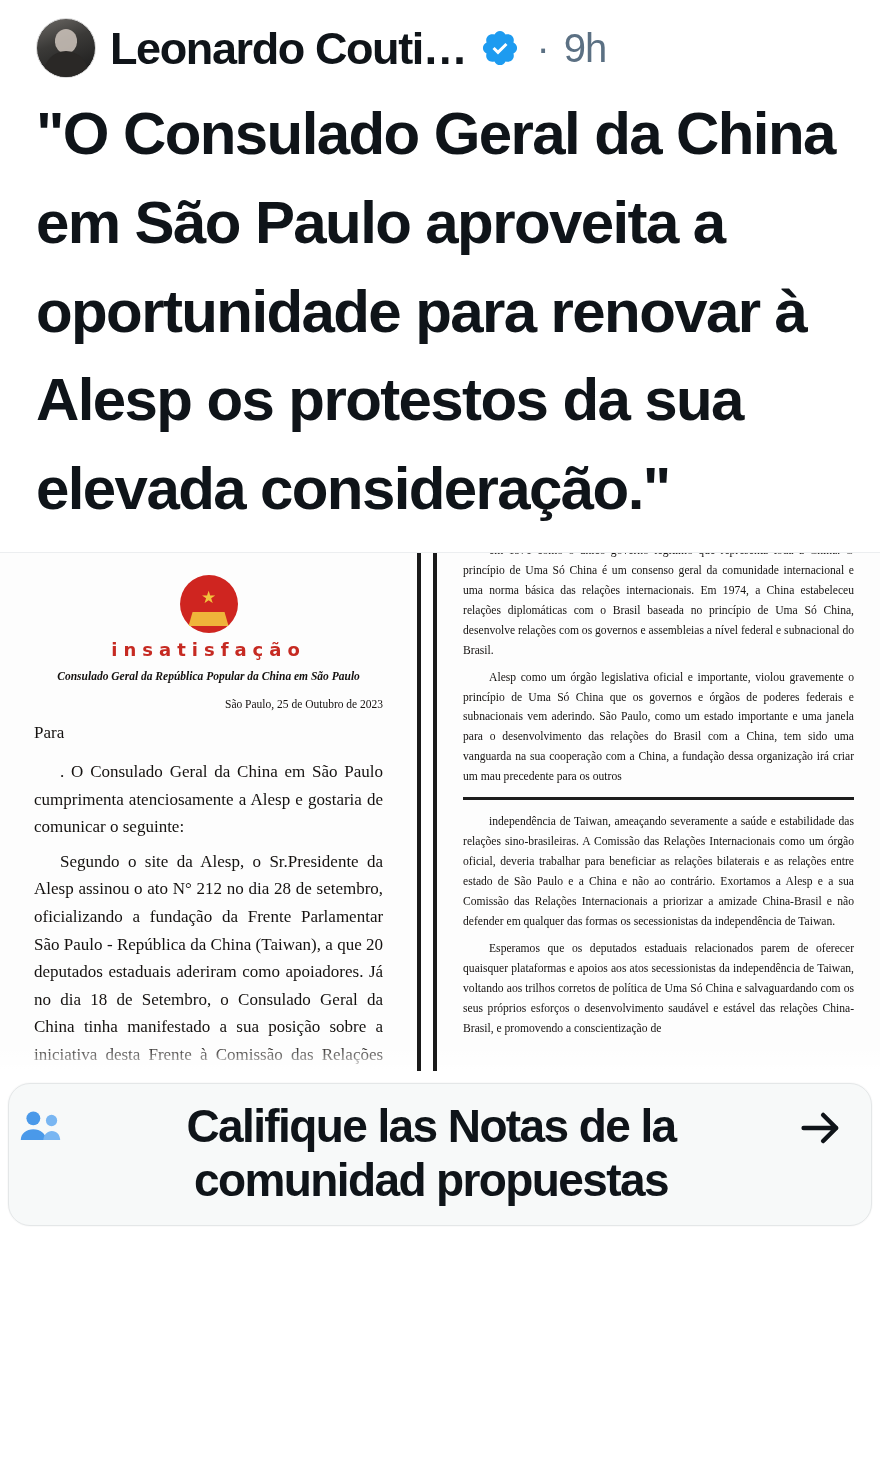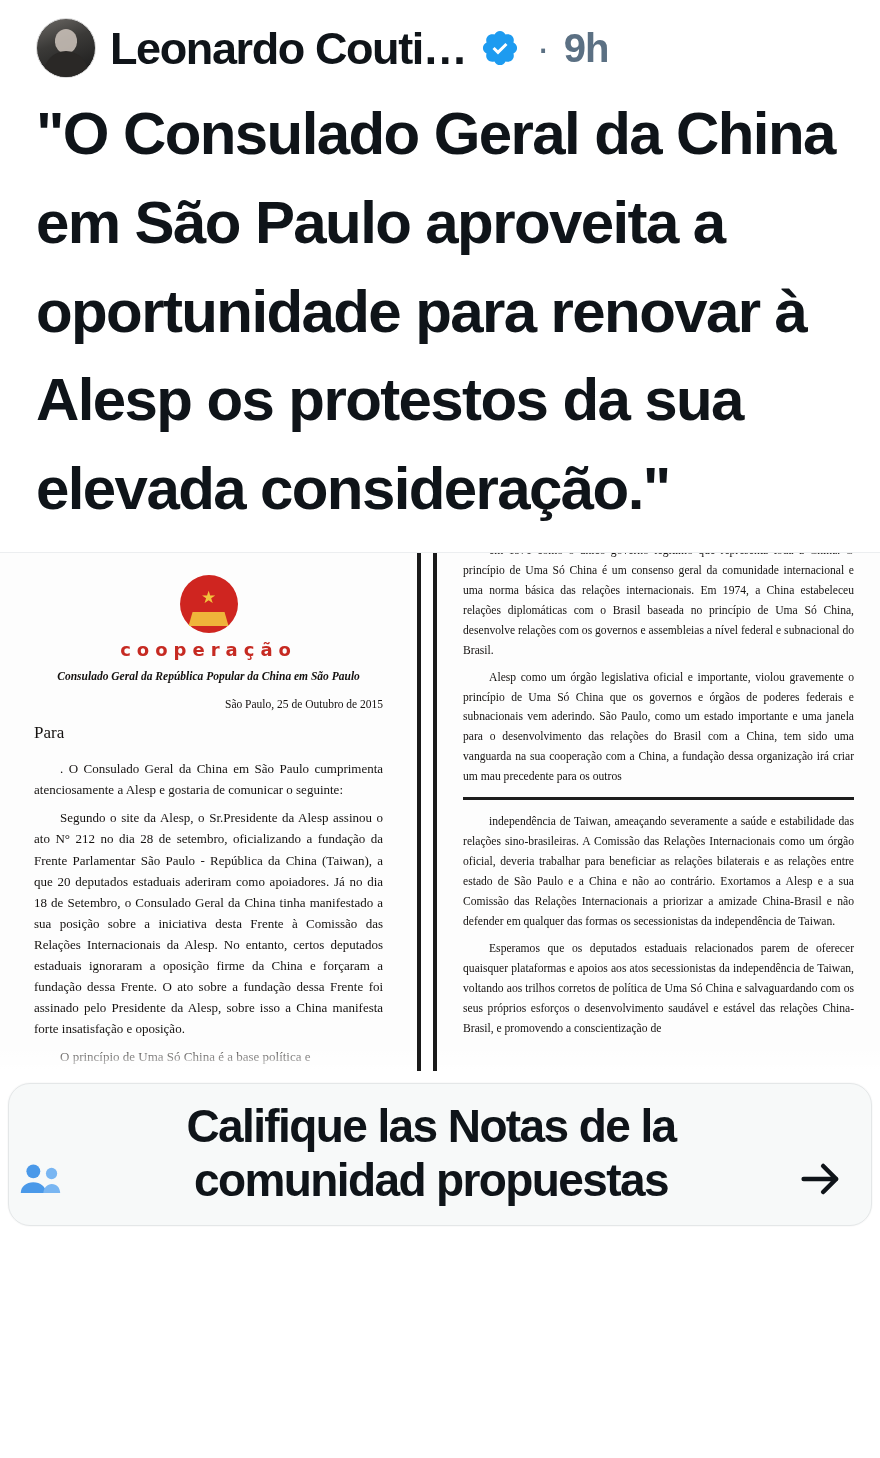--- a/index.html
+++ b/index.html
@@ -75,21 +75,21 @@
   .meta-dot {
     font-size: 40px;
     color: #5b7083;
     font-weight: 500;
     margin-left: 2px;
     line-height: 1;
   }
   .timestamp {
     font-size: 40px;
     color: #5b7083;
-    font-weight: 700;
+    font-weight: 400;
     letter-spacing: -1px;
     line-height: 1;
   }
 
   
   .tweet-text {
     padding: 6px 30px 0 36px;
     font-size: 60px;
     line-height: 1.48;
     font-weight: 700;
@@ -189,21 +189,21 @@
     text-align: right;
     font-size: 11.5px;
     margin-bottom: 10px;
   }
   .addressee {
     font-size: 17px;
     line-height: 1.55;
     margin-bottom: 12px;
   }
   .para {
-    font-size: 13px;
+    font-size: 17px;
     line-height: 1.62;
     text-align: justify;
     text-indent: 26px;
     margin: 0 0 7px 0;
   }
   .doc.right .para {
     font-size: 11.6px;
     line-height: 1.72;
   }
   .doc.right .doc-inner {
@@ -228,21 +228,21 @@
   .note-banner {
     position: absolute;
     left: 8px;
     right: 8px;
     bottom: 10px;
     background: #f7f9f9;
     border: 1px solid #e4e7e8;
     border-radius: 22px;
     padding: 16px 22px 18px 6px;
     display: flex;
-    align-items: flex-end;
+    align-items: flex-start;
     gap: 16px;
     box-shadow: 0 0 0 1px rgba(0,0,0,0.02);
   }
   .note-icon {
     flex: 0 0 auto;
     width: 54px;
     height: 54px;
     display: flex;
     align-items: center;
     justify-content: center;
@@ -288,23 +288,23 @@
 
   <div class="media">
 
     <div class="doc left">
       <div class="doc-inner">
         <div class="emblem">
           <div class="circle"></div>
           <div class="star">★</div>
           <div class="ray"></div>
         </div>
-        <div class="cn-title">cooperação</div>
+        <div class="cn-title">insatisfação</div>
         <div class="pt-title">Consulado Geral da República Popular da China em São Paulo</div>
-        <div class="place-date">São Paulo, 25 de Outubro de 2015</div>
+        <div class="place-date">São Paulo, 25 de Outubro de 2023</div>
         <div class="addressee">
           <div>Para</div>
         </div>
         <p class="para">.   O Consulado Geral da China em São Paulo cumprimenta atenciosamente a Alesp e gostaria de comunicar o seguinte:</p>
         <p class="para">Segundo o site da Alesp, o Sr.Presidente da Alesp assinou o ato N° 212 no dia 28 de setembro, oficializando a fundação da Frente Parlamentar São Paulo - República da China (Taiwan), a que 20 deputados estaduais aderiram como apoiadores. Já no dia 18 de Setembro, o Consulado Geral da China tinha manifestado a sua posição sobre a iniciativa desta Frente à Comissão das Relações Internacionais da Alesp. No entanto, certos deputados estaduais ignoraram a oposição firme da China e forçaram a fundação dessa Frente. O ato sobre a fundação dessa Frente foi assinado pelo Presidente da Alesp, sobre isso a China manifesta forte insatisfação e oposição.</p>
         <p class="para">O princípio de Uma Só China é a base política e</p>
       </div>
       <div class="fade-bottom"></div>
     </div>
 

